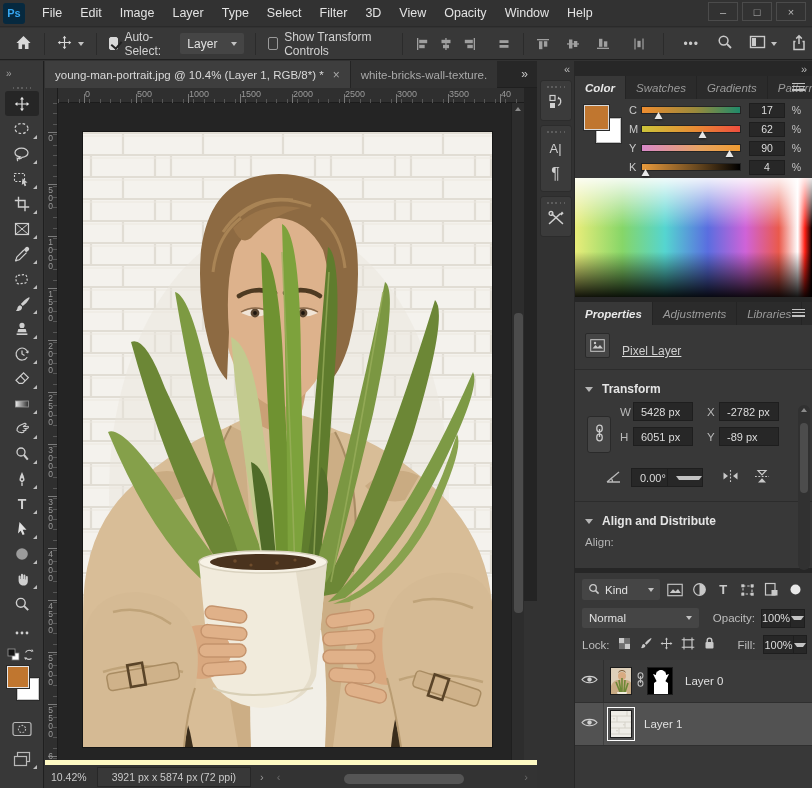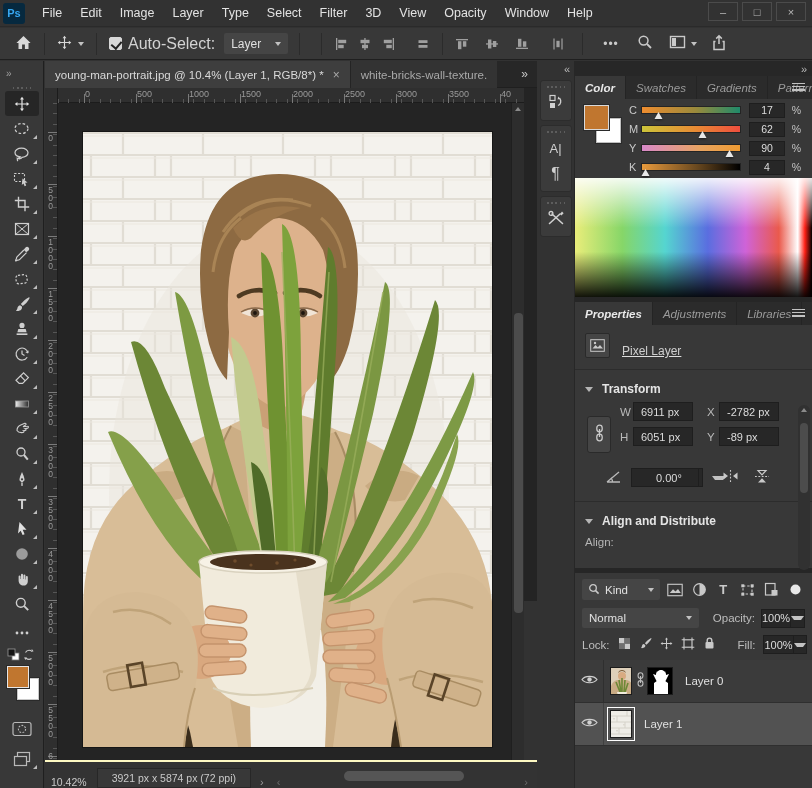--- a/index.html
+++ b/index.html
@@ -19,21 +19,21 @@
   .winbtn{width:30px;height:19px;border:1px solid #4b4b4b;color:#b9b9b9;display:flex;align-items:center;justify-content:center;font-size:11px;background:var(--bg4);}
 
   
   #optionsbar{position:absolute;left:0;top:28px;width:812px;height:32px;background:var(--bg5);border-bottom:1px solid var(--line);display:flex;align-items:center;}
   .ob-sep{width:1px;height:22px;background:#2b2b2b;margin:0 7px;}
   .ob-ic{display:flex;align-items:center;justify-content:center;padding:0 5px;height:26px;}
   .car{width:0;height:0;border-left:3.5px solid transparent;border-right:3.5px solid transparent;border-top:4.5px solid #c2c2c2;display:inline-block;}
   .checkbox{width:13px;height:13px;border:1px solid #9a9a9a;border-radius:2px;margin-right:6px;position:relative;background:transparent;}
   .checkbox.on{background:#d8d8d8;border-color:#d8d8d8;}
   .checkbox.on::after{content:"";position:absolute;left:3px;top:1px;width:5px;height:8px;border-right:2px solid #222;border-bottom:2px solid #222;transform:rotate(40deg);}
-  .ob-label{color:#d2d2d2;font-size:16px;}
+  .ob-label{color:#d2d2d2;font-size:12px;}
   .ob-drop{height:21px;background:#454545;border-radius:2px;display:flex;align-items:center;padding:0 7px;gap:14px;margin:0 4px;color:#e0e0e0;font-size:12px;}
 
   
   #toolcol{position:absolute;left:0;top:61px;width:44px;height:727px;background:var(--bg5);border-right:1px solid var(--line);}
   .tc-head{height:24px;display:flex;align-items:center;padding-left:6px;color:#9f9f9f;font-size:10px;letter-spacing:1px;}
   .grip{width:18px;height:2px;background:repeating-linear-gradient(90deg,#5d5d5d 0 1.5px,transparent 1.5px 4.2px);margin:2px auto 2px auto;}
   .tool{width:34px;height:25px;margin:0 auto;display:flex;align-items:center;justify-content:center;border-radius:3px;position:relative;}
   .tool svg{display:block;}
   .tool.selected{background:#262626;}
   .tool.flyout::after{content:"";position:absolute;right:2px;bottom:2px;border-left:4px solid transparent;border-bottom:4px solid #bdbdbd;}
@@ -63,21 +63,21 @@
   .vlab{position:absolute;left:1px;width:9px;font-size:8.5px;line-height:8px;color:#9a9a9a;word-break:break-all;text-align:center;}
 
   #viewport{position:absolute;left:13px;top:42px;width:466px;height:657px;background:#242424;overflow:hidden;}
   #canvas-img{position:absolute;left:25px;top:29px;width:409px;height:615px;box-shadow:0 0 0 1px #161616;}
 
   #vscroll{position:absolute;right:0;top:27px;width:13px;height:672px;background:#2d2d2d;border-left:1px solid #1f1f1f;}
   .scr-arrow{width:0;height:0;border-left:3.5px solid transparent;border-right:3.5px solid transparent;margin:4px auto;}
   .scr-up{border-bottom:4.5px solid #8a8a8a;}
   #vthumb{position:absolute;left:2px;top:210px;width:9px;height:300px;background:#4c4c4c;border-radius:4px;}
 
-  #statusbar{position:absolute;left:0;top:699px;width:492px;height:28px;background:#333;border-top:2px solid #fef9c3;display:flex;align-items:flex-end;font-size:10.5px;color:#c9c9c9;}
+  #statusbar{position:absolute;left:0;top:699px;width:492px;height:28px;background:#333;border-top:5px solid #fef9c3;display:flex;align-items:center;font-size:10.5px;color:#c9c9c9;}
   #status-zoom{padding:0 10px 0 6px;}
   #status-doc{background:#383838;border:1px solid #272727;height:20px;display:flex;align-items:center;padding:0 14px;}
   .status-chev{color:#9a9a9a;padding:0 9px;font-size:11px;}
   #hscroll{position:relative;flex:1;height:100%;display:flex;align-items:center;}
   #hthumb{position:absolute;left:60px;width:120px;height:10px;background:#555;border-radius:5px;top:9px;}
 
   
   #dockstrip{position:absolute;left:537px;top:61px;width:38px;height:727px;background:var(--bg4);border-right:1px solid #272727;}
   .dock-head{height:15px;display:flex;justify-content:flex-end;align-items:center;padding-right:5px;color:#b9b9b9;font-size:11px;letter-spacing:-1px;}
   .dock-box{width:32px;margin:4px auto;background:#3b3b3b;border:1px solid #2c2c2c;border-radius:3px;padding:3px 0 4px;}
@@ -112,21 +112,21 @@
   #pixel-layer-row{padding:8px 10px;gap:12px;}
   .pl-icon{width:25px;height:25px;background:#454545;border:1px solid #2a2a2a;border-radius:2px;display:flex;align-items:center;justify-content:center;}
   .sec-head{display:flex;align-items:center;gap:9px;padding:9px 10px 6px;color:#e4e4e4;font-size:12px;font-weight:bold;}
   .disc{width:0;height:0;border-left:4px solid transparent;border-right:4px solid transparent;border-top:5px solid #b5b5b5;}
   .divline{height:1px;background:#2c2c2c;margin:3px 0;}
   .tf-grid{position:relative;height:96px;}
   #link-btn{position:absolute;left:12px;top:14px;width:24px;height:37px;background:#454545;border:1px solid #2a2a2a;border-radius:3px;display:flex;align-items:center;justify-content:center;}
   .tf-lab{position:absolute;font-size:11.5px;color:#b9b9b9;}
   .tf-field{position:absolute;width:60px;height:19px;background:#272727;border:1px solid #1e1e1e;color:#dcdcdc;font-size:11px;display:flex;align-items:center;padding-left:7px;}
   .angle-box{position:absolute;left:56px;top:66px;width:72px;height:19px;background:#272727;border:1px solid #1e1e1e;display:flex;align-items:center;}
-  .angle-box span{flex:1;padding-left:8px;font-size:11px;color:#dcdcdc;margin-left:16px;}
+  .angle-box span{flex:1;padding-left:8px;font-size:11px;color:#dcdcdc;}
   .angle-dd{width:18px;height:100%;border-left:1px solid #1e1e1e;display:flex;align-items:center;justify-content:center;}
   .align-label{padding:2px 10px 14px;color:#b5b5b5;font-size:11.5px;}
   #prop-scroll{position:absolute;right:2px;top:80px;width:12px;height:165px;background:#313131;border-radius:6px;}
   #prop-thumb{position:absolute;left:2px;top:18px;width:8px;height:70px;background:#4c4c4c;border-radius:4px;}
 
   
   #filter-row{display:flex;align-items:center;padding:6px 7px 5px;gap:5px;}
   #kind-box{display:flex;align-items:center;gap:5px;width:92px;height:21px;background:#454545;border-radius:2px;padding:0 6px;color:#e0e0e0;font-size:11.5px;}
   #kind-box .car{margin-left:auto;}
   .flt-ic{width:23px;height:21px;display:flex;align-items:center;justify-content:center;}
@@ -194,20 +194,24 @@
     <div class="ob-sep"></div>
     <div class="ob-ic">
       <span class="checkbox on"></span>
       <span class="ob-label">Auto-Select:</span>
     </div>
     <div class="ob-drop">
       <span>Layer</span>
       <span class="car"></span>
     </div>
     <div class="ob-sep"></div>
+    <div class="ob-ic">
+      <span class="checkbox"></span>
+      <span class="ob-label">Show Transform Controls</span>
+    </div>
     <div class="ob-sep" style="margin-left:14px"></div>
     <div class="ob-ic">
         <svg width="14" height="14" viewBox="0 0 14 14">
           <g fill="#9f9f9f">
             <rect x="2" y="1" width="1.3" height="12"></rect>
             <rect x="4.2" y="2.8" width="8" height="3.4"></rect>
             <rect x="4.2" y="7.8" width="5.5" height="3.4"></rect>
           </g>
         </svg>
       </div>
@@ -747,21 +751,21 @@
       <div class="tf-grid">
         <div id="link-btn">
             <span><svg width="11" height="18" viewBox="0 0 11 18">
                 <rect x="2.8" y="1.2" width="5.4" height="6.6" rx="2.7" fill="none" stroke="#c9c9c9" stroke-width="1.3"></rect>
                 <rect x="2.8" y="10.2" width="5.4" height="6.6" rx="2.7" fill="none" stroke="#c9c9c9" stroke-width="1.3"></rect>
                 <path d="M5.5 5v8" stroke="#c9c9c9" stroke-width="1.3"></path>
               </svg></span>
           </div>
         <span class="tf-lab" style="left:45px;top:4px">W</span>
         <span class="tf-field" style="left:58px;top:0">
-            <span>6911 px</span>
+            <span>5428 px</span>
           </span>
         <span class="tf-lab" style="left:132px;top:4px">X</span>
         <span class="tf-field" style="left:144px;top:0">
             <span>-2782 px</span>
           </span>
         <span class="tf-lab" style="left:45px;top:29px">H</span>
         <span class="tf-field" style="left:58px;top:25px">
             <span>6051 px</span>
           </span>
         <span class="tf-lab" style="left:132px;top:29px">Y</span>

